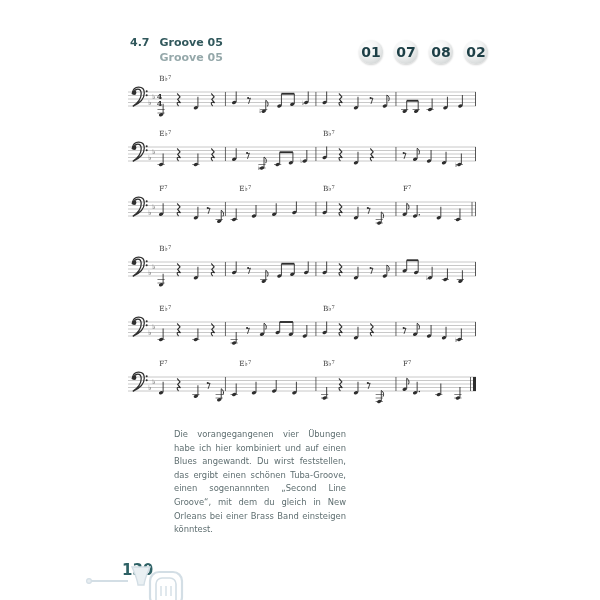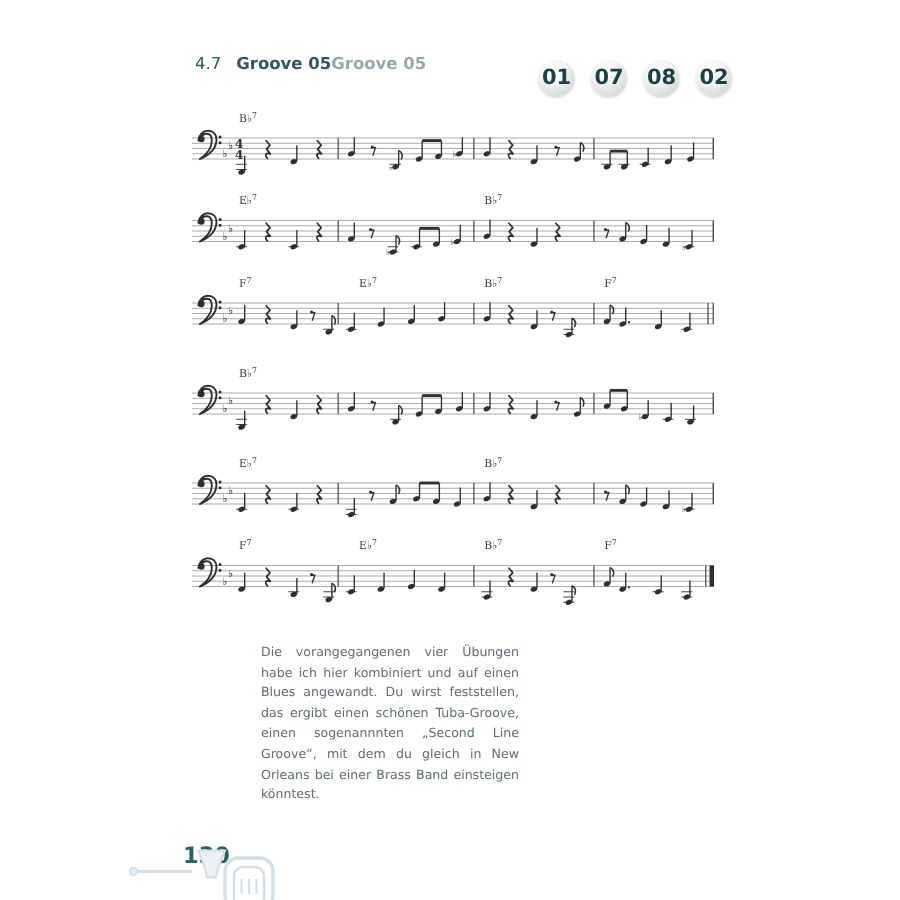--- a/index.html
+++ b/index.html
@@ -2,22 +2,22 @@
 <html><head>
 <meta charset="utf-8">
 <style>
   html,body{margin:0;padding:0;}
   body{width:600px;height:600px;overflow:hidden;background:#ffffff;
        font-family:"DejaVu Sans",sans-serif;position:relative;}
   .page{position:absolute;inset:0;background:#fff;}
 
   
   .hdr{position:absolute;left:130px;top:36px;display:flex;gap:10px;}
-  .hdr .num{font-weight:normal;font-size:11px;color:#31585c;}
-  .hdr .titles{display:flex;flex-direction:row;line-height:1.35;}
+  .hdr .num{font-weight:bold;font-size:11px;color:#31585c;}
+  .hdr .titles{display:flex;flex-direction:column;line-height:1.35;}
   .hdr .t1{font-weight:bold;font-size:11px;color:#31585c;}
   .hdr .t2{font-weight:bold;font-size:11px;color:#95a8aa;}
 
   
   .badges{position:absolute;left:359px;top:40px;display:flex;gap:11px;}
   .badge{width:24px;height:24px;border-radius:50%;
          background:radial-gradient(circle at 38% 30%,#ffffff 0%,#f2f3f3 40%,#d8dbdb 75%,#bfc4c5 100%);
          box-shadow:0 1px 2px rgba(0,0,0,.18);
          display:flex;align-items:center;justify-content:center;
          font-size:14px;font-weight:bold;color:#1d3f46;text-align:right;}

